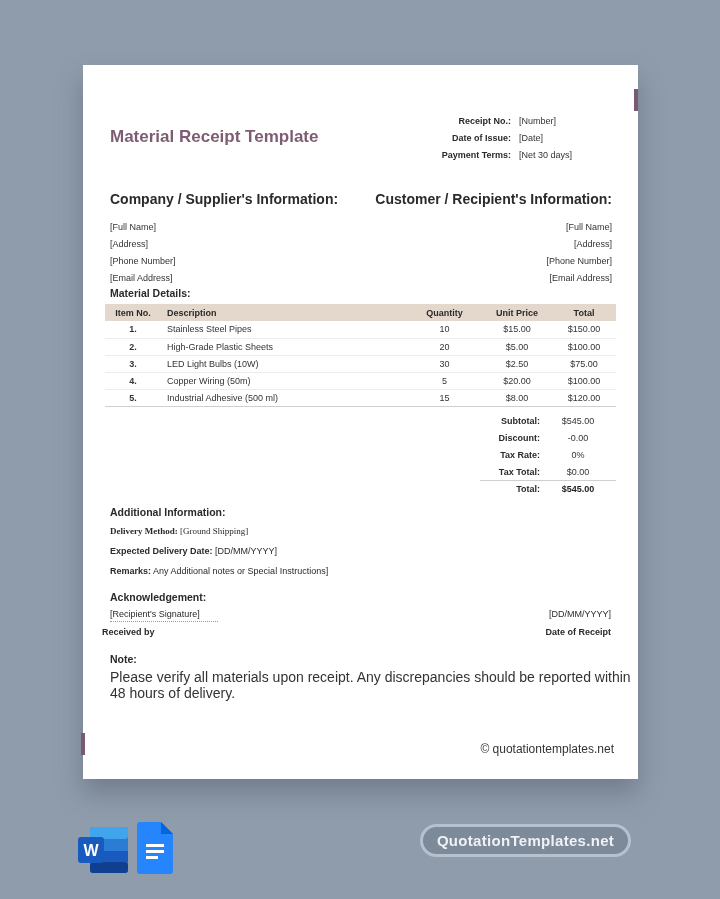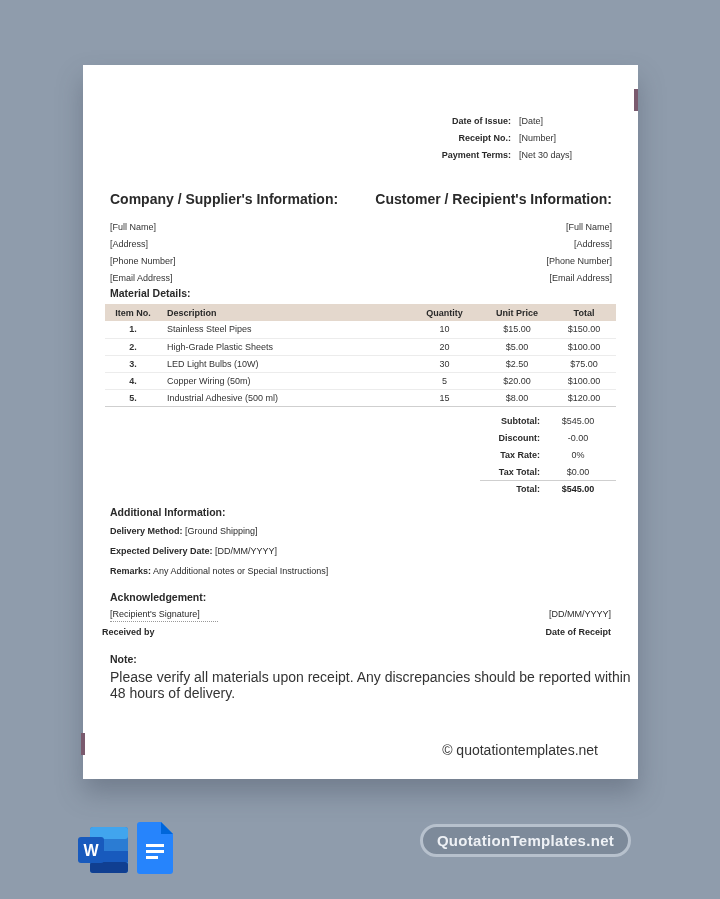--- a/index.html
+++ b/index.html
@@ -58,46 +58,47 @@
     .totals .val { flex: 1; text-align: center; color: #333; }
     .totals .row.total { border-top: 1px solid #cfcfcf; font-weight: bold; }
     .totals .row.total .val { font-weight: bold; color: #222; }
     .info { position: absolute; left: 27px; font-size: 9px; }
     .info b { font-weight: bold; }
     .sig { position: absolute; left: 27px; top: 544px; font-size: 9px; border-bottom: 1px dotted #999; padding-bottom: 2px; width: 108px; }
     .sig-lbl { position: absolute; left: 19px; top: 562px; font-size: 9px; font-weight: bold; }
     .date-r { position: absolute; right: 27px; top: 544px; font-size: 9px; }
     .date-lbl { position: absolute; right: 27px; top: 562px; font-size: 9px; font-weight: bold; }
     .note-text { position: absolute; left: 27px; top: 604px; font-size: 14px; color: #333; }
-    .copyright { position: absolute; right: 40px; top: 677px; font-size: 14px; color: #333; }
+    .copyright { position: absolute; right: 24px; top: 677px; font-size: 12px; color: #333; }
     .word-icon { position: absolute; left: 78px; top: 825px; width: 52px; height: 50px; }
     .docs-icon { position: absolute; left: 137px; top: 822px; width: 36px; height: 52px; }
     .brand-pill {
       position: absolute; left: 420px; top: 824px; width: 211px; height: 33px;
       border: 3px solid #b7c1cd; border-radius: 22px; background: #7d8a9a;
       display: flex; align-items: center; justify-content: center;
       color: #eef1f5; font-weight: bold; font-size: 15px; letter-spacing: 0.3px;
     }
   </style>
 </head>
 <body>
 
 <div class="page">
   <div class="accent-bar-right"></div>
   <div class="accent-bar-left"></div>
 
+  <div class="title">Material Receipt Template</div>
 
   <div class="meta">
+    <div class="meta-row">
+        <span class="meta-label">Receipt No.:</span>
+        <span class="meta-value">[Number]</span>
+      </div>
     <div class="meta-row">
         <span class="meta-label">Date of Issue:</span>
         <span class="meta-value">[Date]</span>
-      </div>
-    <div class="meta-row">
-        <span class="meta-label">Receipt No.:</span>
-        <span class="meta-value">[Number]</span>
       </div>
     <div class="meta-row">
         <span class="meta-label">Payment Terms:</span>
         <span class="meta-value">[Net 30 days]</span>
       </div>
   </div>
 
   <div class="parties">
     <div class="party">
       <h3>Company / Supplier's Information:</h3>
@@ -183,21 +184,21 @@
         <span class="lbl">Tax Total:</span>
         <span class="val">$0.00</span>
       </div>
     <div class="row total">
         <span class="lbl">Total:</span>
         <span class="val">$545.00</span>
       </div>
   </div>
 
   <div class="section-h" style="top:441px;">Additional Information:</div>
-  <div class="info" style="top:461px;">
+  <div class="info" style="top:461px;font-family:Liberation Serif, serif;">
     <b>Delivery Method:</b>
     <span>[Ground Shipping]</span>
   </div>
   <div class="info" style="top:481px;">
     <b>Expected Delivery Date:</b>
     <span>[DD/MM/YYYY]</span>
   </div>
   <div class="info" style="top:501px;">
     <b>Remarks:</b>
     <span>Any Additional notes or Special Instructions]</span>

